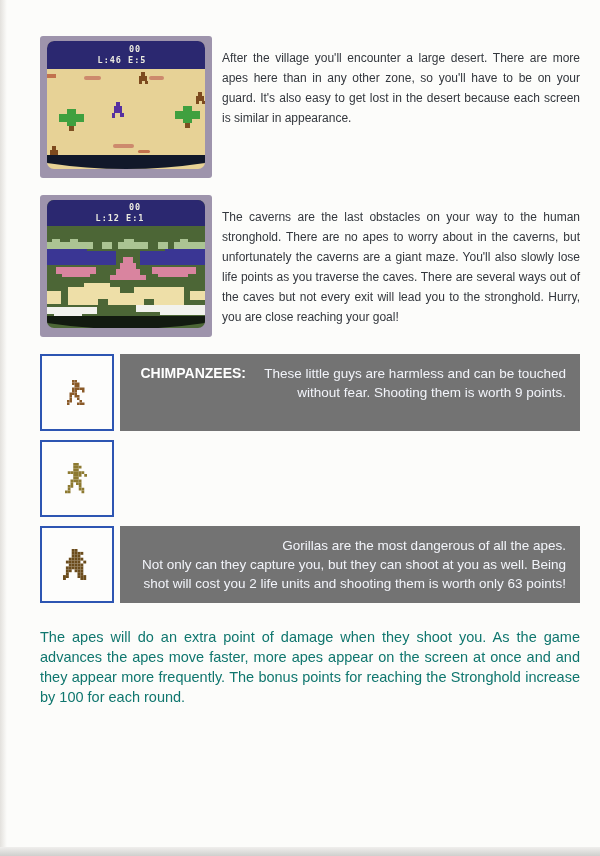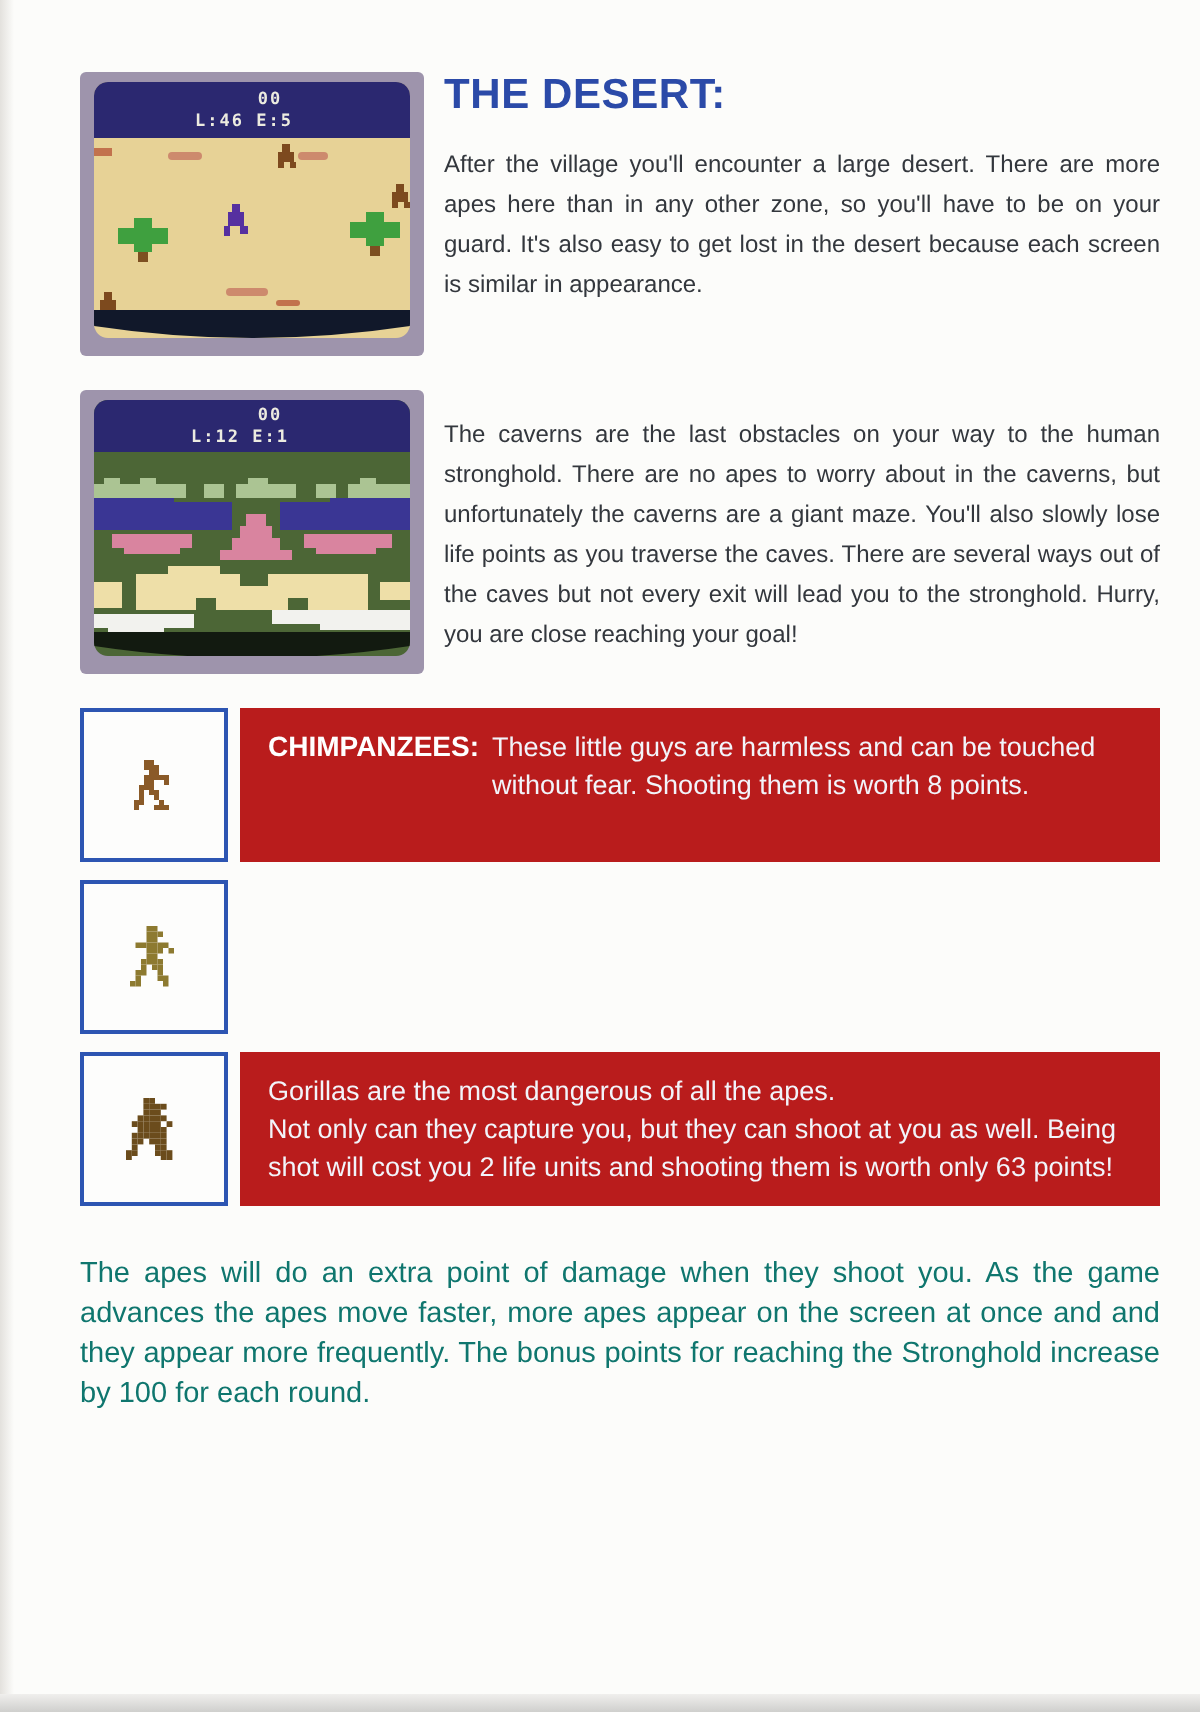--- a/index.html
+++ b/index.html
@@ -42,23 +42,23 @@
   .enemy-rows { margin-top:17px; }
   .enemy-row { display:flex; align-items:stretch; margin-bottom:9px; }
   .sprite-box {
     flex:0 0 74px; height:77px; box-sizing:border-box;
     background:#fdfdfc; border:2px solid #2d55b2;
     display:flex; align-items:center; justify-content:center;
     margin-right:6px;
   }
   .enemy-panel {
     flex:1; min-width:0; height:77px; box-sizing:border-box;
-    background:#b91c1c;
+    background:#737373;
     padding:10px 14px;
-    display:flex; align-items:flex-start;
+    display:flex; align-items:flex-start;text-align:right;
   }
   .enemy-label {
     flex:0 0 112px;
     font-size:14px; font-weight:bold; color:#ffffff;
     line-height:19px;
   }
   .enemy-desc {
     flex:1; min-width:0;
     font-size:13.5px; line-height:19px; color:#f2f4fa;
     white-space:pre-line;
@@ -131,21 +131,20 @@
           </g>
 
           <path d="M7,119 H165 V127 Q86,139 7,127 Z" fill="#11182a"></path>
 
           <text x="95" y="16" text-anchor="middle" class="st">00</text>
           <text x="82" y="27" text-anchor="middle" class="st">L:46 E:5</text>
         </g>
       </svg>
     </div>
     <div class="zone-text">
-      <h2 class="blue-head">THE DESERT:</h2>
       <p class="body-par">After the village you'll encounter a large desert. There are more apes here than in any other zone, so you'll have to be on your guard. It's also easy to get lost in the desert because each screen is similar in appearance.</p>
     </div>
   </section>
 
   <section class="zone">
     <div class="shot">
       <svg viewBox="0 0 172 142" width="172" height="142">
         <rect x="0" y="0" width="172" height="142" rx="3" fill="#9e94ac"></rect>
         <clipPath id="crt2">
             <rect x="7" y="5" width="158" height="128" rx="7"></rect>
@@ -246,21 +245,21 @@
             <rect x="2.5" y="20" width="2.5" height="2.5" fill="#8a5a28"></rect>
             <rect x="12.5" y="20" width="2.5" height="2.5" fill="#8a5a28"></rect>
             <rect x="0" y="22.5" width="2.5" height="2.5" fill="#8a5a28"></rect>
             <rect x="10" y="22.5" width="2.5" height="2.5" fill="#8a5a28"></rect>
             <rect x="12.5" y="22.5" width="2.5" height="2.5" fill="#8a5a28"></rect>
             <rect x="15" y="22.5" width="2.5" height="2.5" fill="#8a5a28"></rect>
           </svg>
         </div>
       <div class="enemy-panel">
         <div class="enemy-label">CHIMPANZEES:</div>
-        <div class="enemy-desc">These little guys are harmless and can be touched without fear. Shooting them is worth 8 points.</div>
+        <div class="enemy-desc">These little guys are harmless and can be touched without fear. Shooting them is worth 9 points.</div>
       </div>
     </div>
 
     <div class="enemy-row">
       <div class="sprite-box">
           <svg width="24.75" height="30.25">
             <rect x="8.25" y="0" width="2.75" height="2.75" fill="#8d7a30"></rect>
             <rect x="11" y="0" width="2.75" height="2.75" fill="#8d7a30"></rect>
             <rect x="8.25" y="2.75" width="2.75" height="2.75" fill="#8d7a30"></rect>
             <rect x="11" y="2.75" width="2.75" height="2.75" fill="#8d7a30"></rect>

